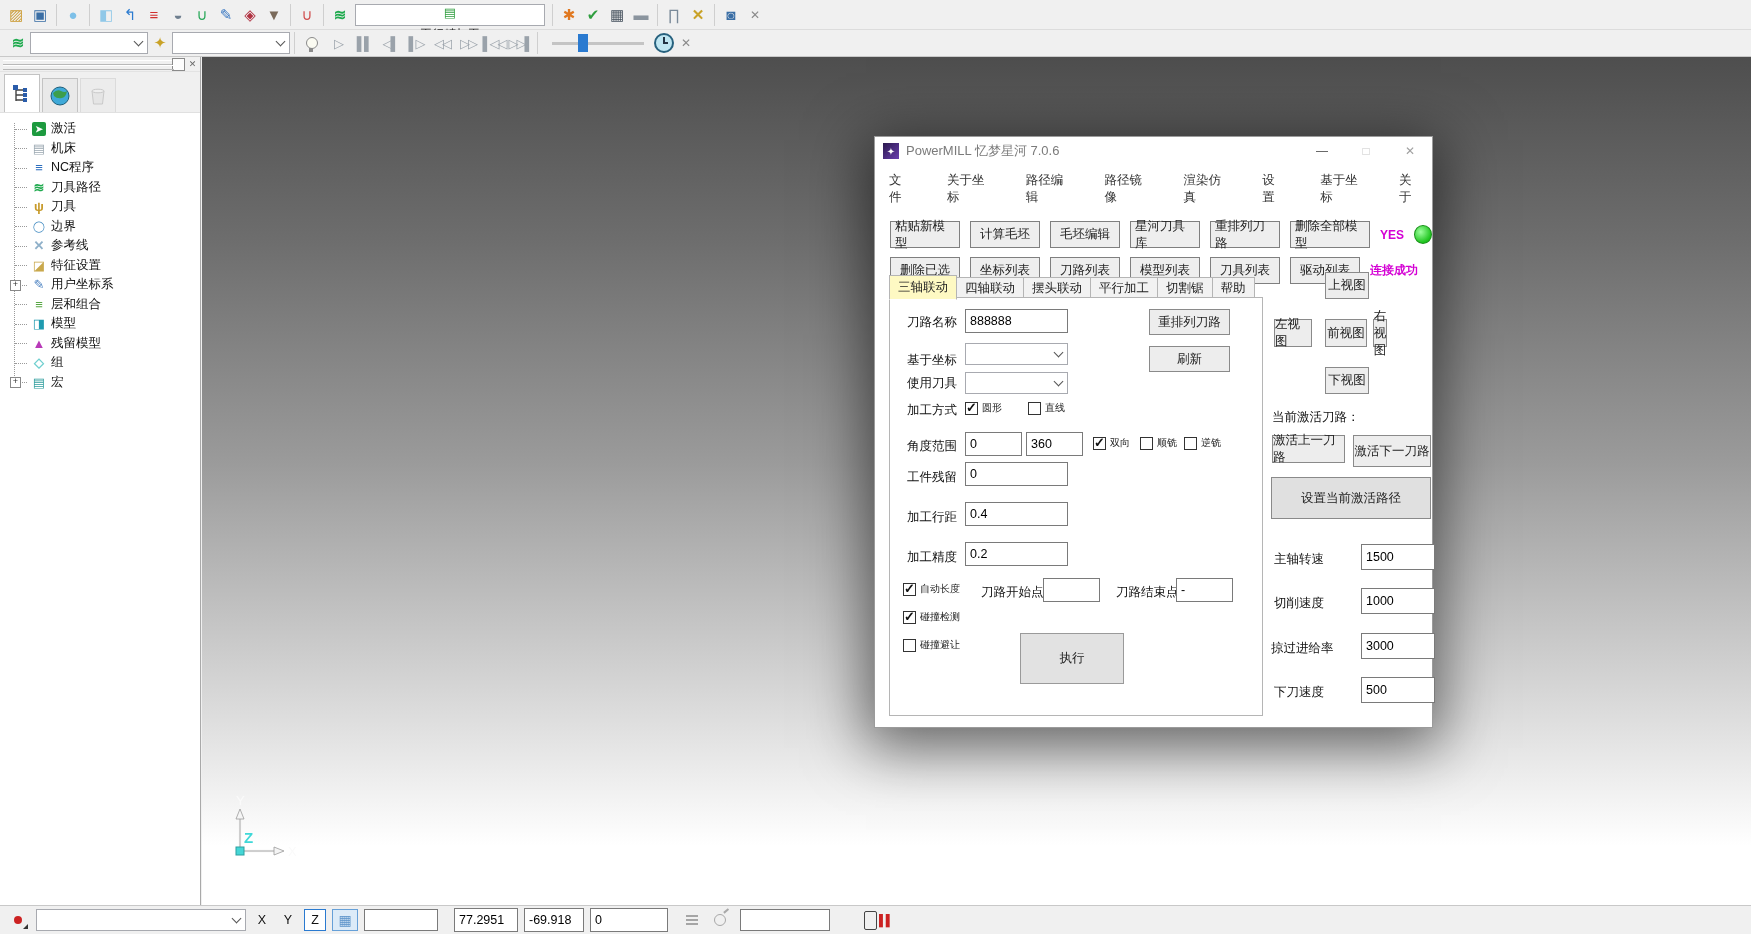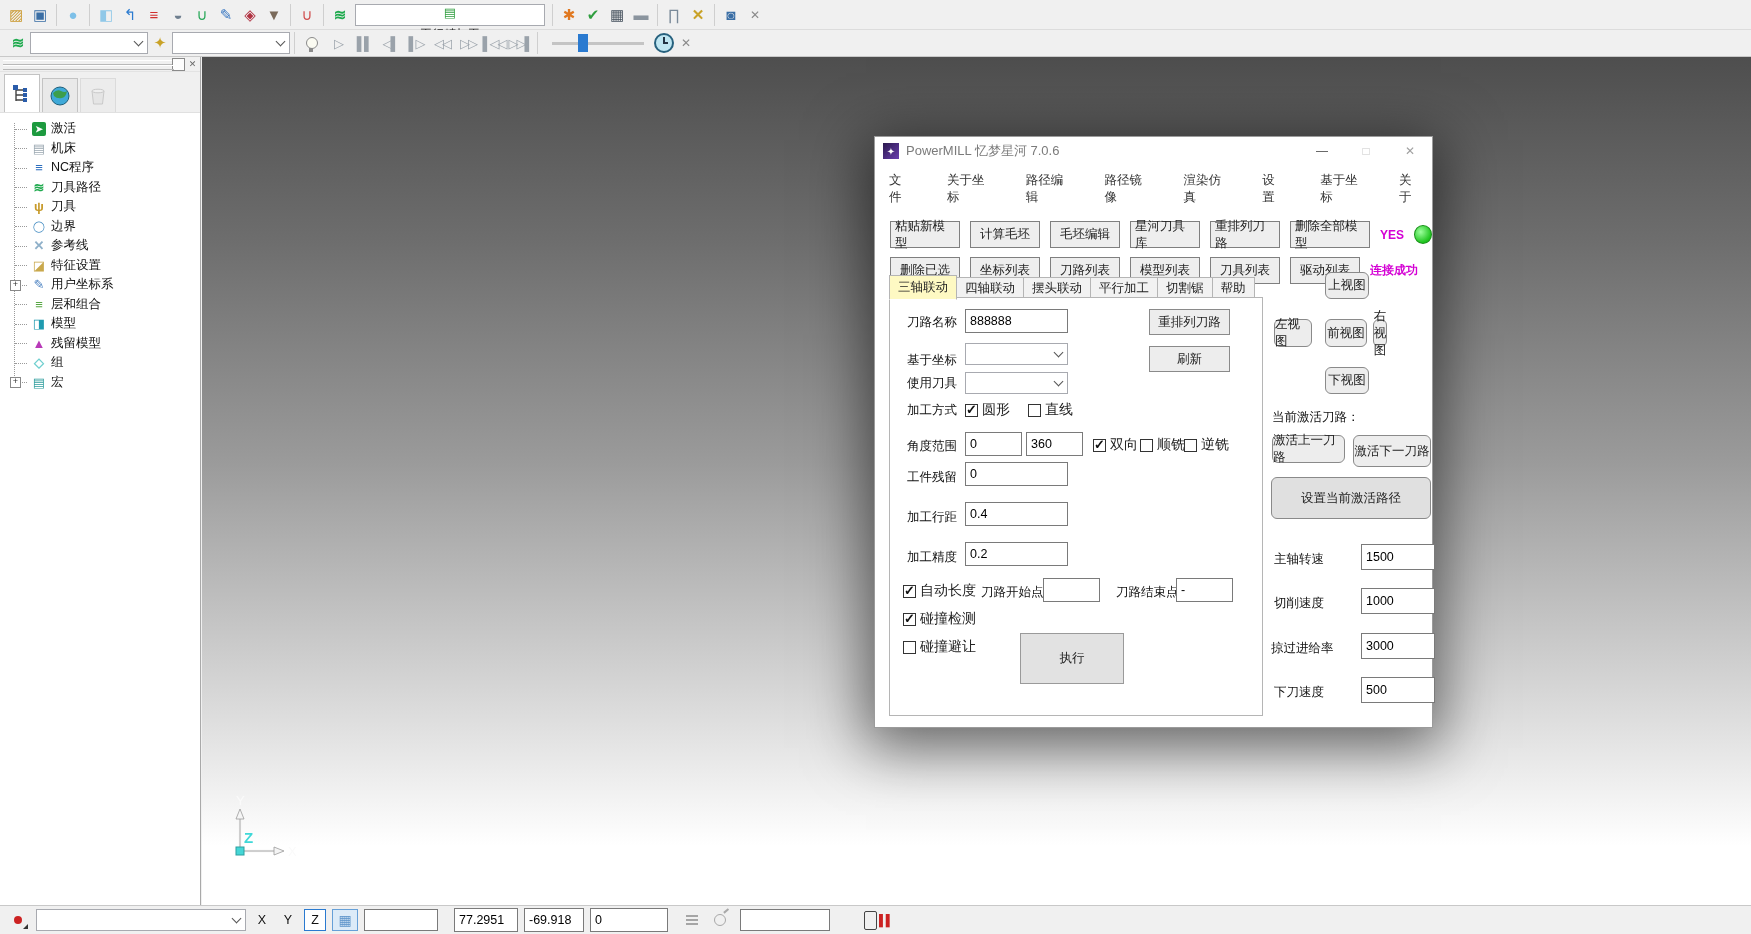--- a/index.html
+++ b/index.html
@@ -109,28 +109,28 @@
   .dtab{height:21px;padding:0 8px;display:flex;align-items:center;border:1px solid #b5b5b5;
         border-left:none;background:#f2f2f2;font-size:12.5px;}
   .dtab:first-child{border-left:1px solid #b5b5b5;}
   .dtab.active{background:#fef9c3;height:23px;border-bottom:1px solid #fff;position:relative;z-index:2;}
   #tabbox{position:absolute;left:14px;top:160px;width:374px;height:419px;border:1px solid #b5b5b5;
           background:#fff;box-sizing:border-box;}
   .frow{position:absolute;display:flex;align-items:center;}
   .flabel{font-size:12.5px;color:#111;}
   .tinput{height:24px;border:1px solid #7a7a7a;padding:0 4px;font-size:12.5px;box-sizing:border-box;background:#fff;}
   .fcombo{width:103px;height:22px;}
-  .cb{display:inline-flex;align-items:center;gap:4px;font-size:14px;}
+  .cb{display:inline-flex;align-items:center;gap:4px;font-size:10px;}
   .cb .box{width:13px;height:13px;border:1px solid #333;background:#fff;position:relative;flex:0 0 auto;box-sizing:border-box;}
   .cb.checked .box::after{content:"✓";position:absolute;left:0px;top:-3px;font-size:13px;color:#111;font-weight:bold;}
   .gbtn{background:#ededed;border:1px solid #8a8a8a;display:flex;align-items:center;justify-content:center;
         font-size:12.5px;box-sizing:border-box;}
   #exec-btn{position:absolute;left:144px;top:495px;width:104px;height:51px;background:#e2e2e2;border:1px solid #9a9a9a;}
   
-  .rp{position:absolute;border-radius:6px;}
+  .rp{position:absolute;}
   .rlabel{font-size:12.5px;color:#111;}
   .sinput{width:74px;height:26px;margin-left:24px;}
 
   
   #statusbar{position:absolute;left:0;bottom:0;width:100%;height:29px;background:#f0f0f0;
              border-top:1px solid #c8c8c8;display:flex;align-items:center;padding:0 6px;box-sizing:border-box;gap:6px;}
   #rec-btn{width:24px;height:22px;position:relative;display:flex;align-items:center;justify-content:center;}
   #rec-btn .dot{width:8px;height:8px;border-radius:50%;background:#cc2222;}
   #rec-btn::after{content:"";position:absolute;right:2px;bottom:2px;border-left:5px solid transparent;
                   border-bottom:5px solid #333;}

